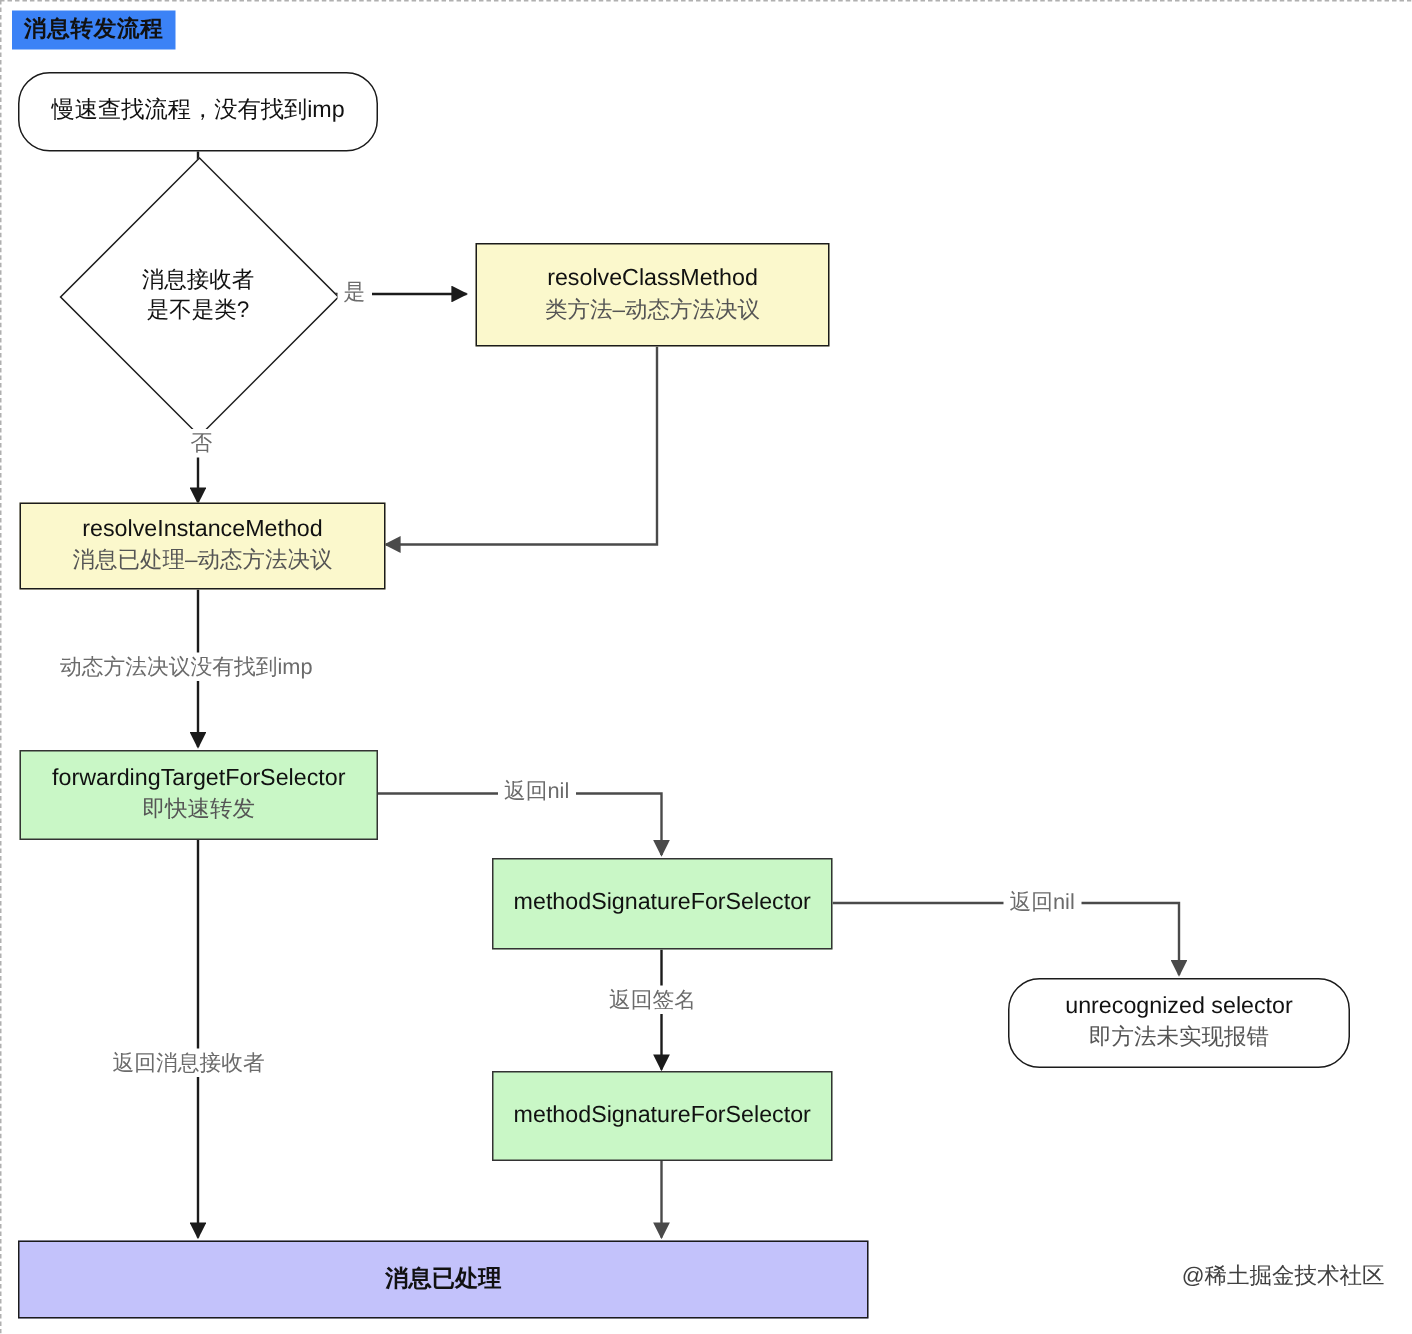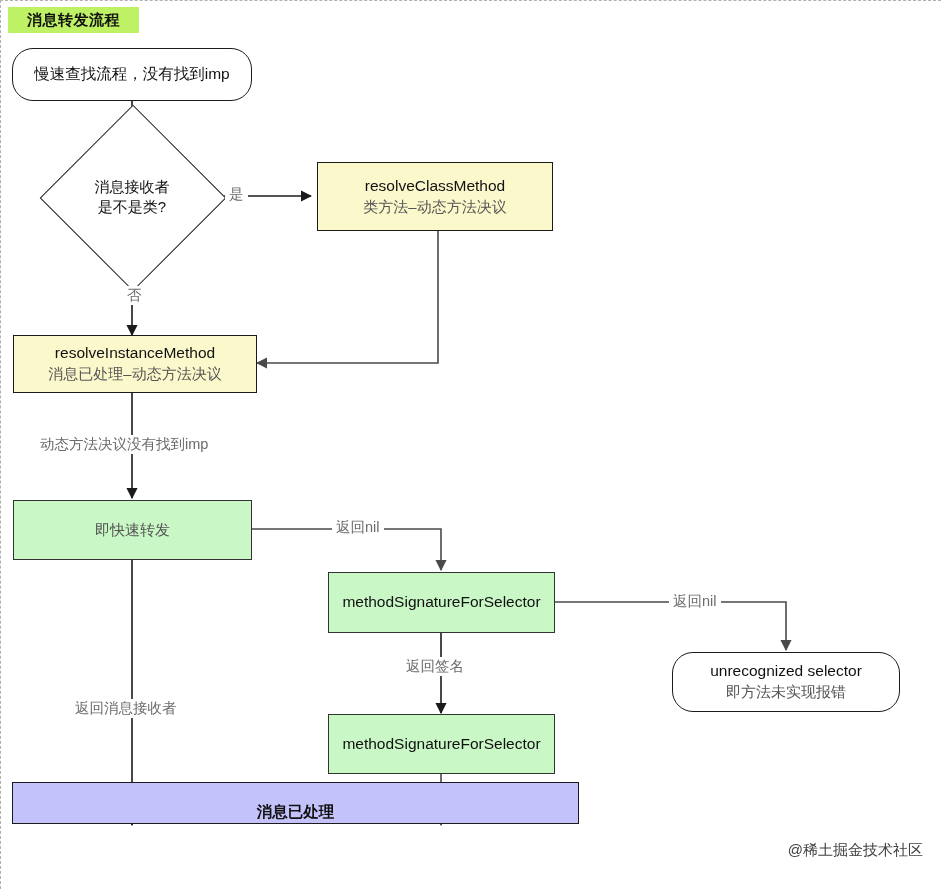--- a/index.html
+++ b/index.html
@@ -17,26 +17,26 @@
     background: #ffffff;
     border-top: 1px dashed #b0b0b0;
     border-left: 1px dashed #b0b0b0;
     box-sizing: border-box;
     overflow: hidden;
   }
   .title-badge {
     position: absolute;
     left: 7px;
     top: 6px;
-    background: #bef264;
+    background: #3b82f6;
     color: #111111;
     font-weight: bold;
     font-size: 15px;
     line-height: 26px;
-    padding: 0 19px;
+    padding: 0 8px;
     white-space: nowrap;
     letter-spacing: 0.5px;
   }
   .node {
     position: absolute;
     box-sizing: border-box;
     border: 1.6px solid #1b1b1b;
     display: flex;
     flex-direction: column;
     align-items: center;
@@ -165,37 +165,38 @@
     <span class="l1">resolveClassMethod</span>
     <span class="l2">类方法–动态方法决议</span>
   </div>
 
   <div class="node n-yellow" style="left:12px; top:334px; width:244px; height:58px;">
     <span class="l1">resolveInstanceMethod</span>
     <span class="l2">消息已处理–动态方法决议</span>
   </div>
 
   <div class="node n-green" style="left:12px; top:499px; width:239px; height:60px;">
+    <span class="l1">forwardingTargetForSelector</span>
     <span class="l2">即快速转发</span>
   </div>
 
   <div class="node n-green" style="left:327px; top:571px; width:227px; height:61px;">
     <span class="l1">methodSignatureForSelector</span>
   </div>
 
   <div class="node n-green" style="left:327px; top:713px; width:227px; height:60px;">
     <span class="l1">methodSignatureForSelector</span>
   </div>
 
   <div class="node n-white" style="left:671px; top:651px; width:228px; height:60px;">
     <span class="l1">unrecognized selector</span>
     <span class="l2">即方法未实现报错</span>
   </div>
 
-  <div class="node n-purple" style="left:11px; top:781px; width:567px; height:42px;justify-content:flex-end;">
+  <div class="node n-purple" style="left:11px; top:826px; width:567px; height:52px;">
     <span class="l1" style="font-weight:bold;">消息已处理</span>
   </div>
 
   <div class="edge-label" style="left:224px; top:184px;">是</div>
 
   <div class="edge-label" style="left:122px; top:285px;">否</div>
 
   <div class="edge-label" style="left:35px; top:434px;">动态方法决议没有找到imp</div>
 
   <div class="edge-label" style="left:331px; top:517px;">返回nil</div>

